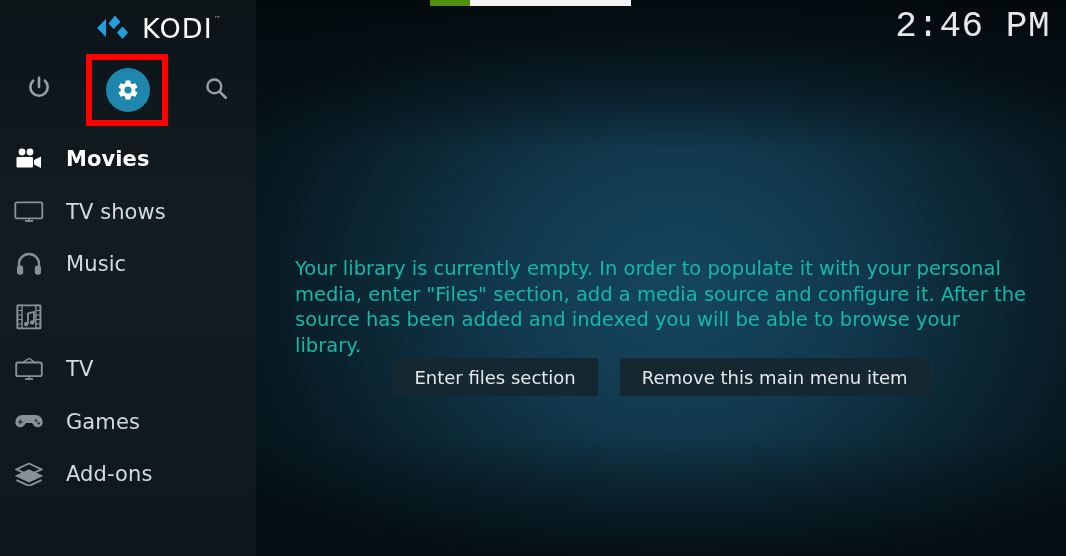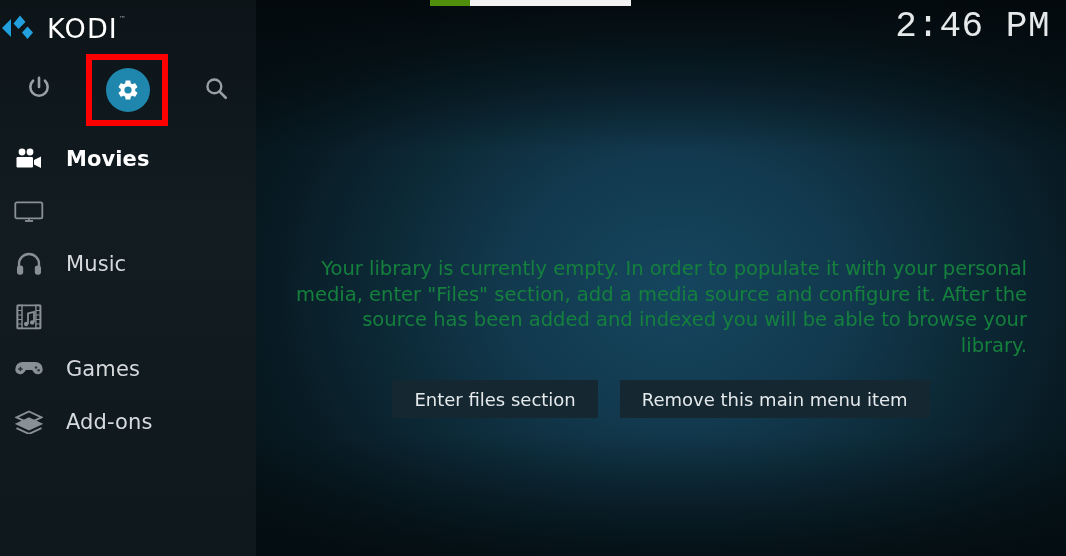--- a/index.html
+++ b/index.html
@@ -88,22 +88,23 @@
     background: linear-gradient(to bottom, #0c1418 0%, #121c21 40%, #0f181c 100%);
   }
 
   .logo-row {
     position: absolute;
     left: 0; top: 10px;
     width: 256px;
     height: 36px;
     display: flex;
     align-items: center;
-    justify-content: flex-start;
+    justify-content: center;
     gap: 11px;
+    padding-left: 26px;
   }
   .logo-mark {
     width: 36px;
     height: 30px;
     position: relative;
     flex: none;
   }
   .logo-text {
     color: #ffffff;
     font-size: 27px;
@@ -222,28 +223,27 @@
     width: 810px;
     height: 556px;
     z-index: 10;
     display: flex;
     flex-direction: column;
     align-items: center;
   }
   .empty-msg {
     margin-top: 256px;
     width: 732px;
-    text-align: right;
-    color: #15803d;
+    text-align: left;
+    color: #14b8a6;
     font-size: 19.5px;
     line-height: 25.5px;
     font-family: "DejaVu Sans", sans-serif;
   }
   .btn-row {
-    margin-top: 22px;
     display: flex;
     gap: 22px;
   }
   .btn {
     background: #152731;
     color: #e4e9eb;
     font-size: 18px;
     padding: 0 22px;
     height: 38px;
     display: flex;
@@ -333,20 +333,21 @@
       </div>
 
       <div class="menu-item">
         <span class="menu-icon">
           <svg width="30" height="22" viewBox="0 0 30 22" xmlns="http://www.w3.org/2000/svg">
             <rect x="1.3" y="1.3" width="27" height="16" rx="1.6" fill="none" stroke="#8a9195" stroke-width="1.8"></rect>
             <path d="M11 20 h8" stroke="#8a9195" stroke-width="1.8" fill="none"></path>
             <path d="M14.9 17.3 v2.6" stroke="#8a9195" stroke-width="1.6" fill="none"></path>
           </svg>
         </span>
+        <span class="menu-label">TV shows</span>
       </div>
 
       <div class="menu-item">
         <span class="menu-icon">
           <svg width="26" height="24" viewBox="0 0 26 24" xmlns="http://www.w3.org/2000/svg">
             <path d="M3 16 V12 A10 10 0 0 1 23 12 V16" fill="none" stroke="#8a9195" stroke-width="2.3"></path>
             <rect x="1" y="13.5" width="6.2" height="9.2" rx="2.6" fill="#8a9195" stroke="none"></rect>
             <rect x="18.8" y="13.5" width="6.2" height="9.2" rx="2.6" fill="#8a9195" stroke="none"></rect>
           </svg>
         </span>
@@ -361,20 +362,31 @@
             <rect x="19.9" y="1.4" width="4.6" height="23" fill="none" stroke="#8a9195" stroke-width="1.4"></rect>
             <path d="M1.4 6.5 h4.6 M1.4 11 h4.6 M1.4 15.5 h4.6 M1.4 20 h4.6" stroke="#8a9195" stroke-width="1.2"></path>
             <path d="M19.9 6.5 h4.6 M19.9 11 h4.6 M19.9 15.5 h4.6 M19.9 20 h4.6" stroke="#8a9195" stroke-width="1.2"></path>
             <path d="M12 20 V9.5 L18 8 V18" fill="none" stroke="#8a9195" stroke-width="1.8"></path>
             <circle cx="10.2" cy="20" r="2.2" fill="#8a9195" stroke="none"></circle>
             <circle cx="16.2" cy="18.4" r="2.2" fill="#8a9195" stroke="none"></circle>
           </svg>
         </span>
       </div>
 
+      <div class="menu-item">
+        <span class="menu-icon">
+          <svg width="30" height="24" viewBox="0 0 30 24" xmlns="http://www.w3.org/2000/svg">
+            <path d="M9 5.5 L14.8 1.4 M21 5.5 L15.2 1.4" stroke="#8a9195" stroke-width="1.5" fill="none"></path>
+            <rect x="2.2" y="5.5" width="25.6" height="13.6" rx="1.6" fill="none" stroke="#8a9195" stroke-width="1.9"></rect>
+            <path d="M11 22 h8" stroke="#8a9195" stroke-width="1.7" fill="none"></path>
+            <path d="M15 19.1 v2.9" stroke="#8a9195" stroke-width="1.5" fill="none"></path>
+          </svg>
+        </span>
+        <span class="menu-label">TV</span>
+      </div>
 
 
       <div class="menu-item">
         <span class="menu-icon">
           <svg width="30" height="20" viewBox="0 0 30 20" xmlns="http://www.w3.org/2000/svg">
             <path d="M8.5 3 h13 a7.2 7.2 0 0 1 7.2 7.2 a5 5 0 0 1 -9 3 l-1.6 -2.2 h-6.2 l-1.6 2.2 a5 5 0 0 1 -9 -3 A7.2 7.2 0 0 1 8.5 3 Z" fill="#8a9195" stroke="none"></path>
             <path d="M6.4 8.2 v3.4 M4.7 9.9 h3.4" stroke="#2b3335" stroke-width="1.5" stroke-linecap="round"></path>
             <circle cx="22" cy="8.4" r="1.25" fill="#2b3335" stroke="none"></circle>
             <circle cx="24.6" cy="11.2" r="1.25" fill="#2b3335" stroke="none"></circle>
           </svg>

